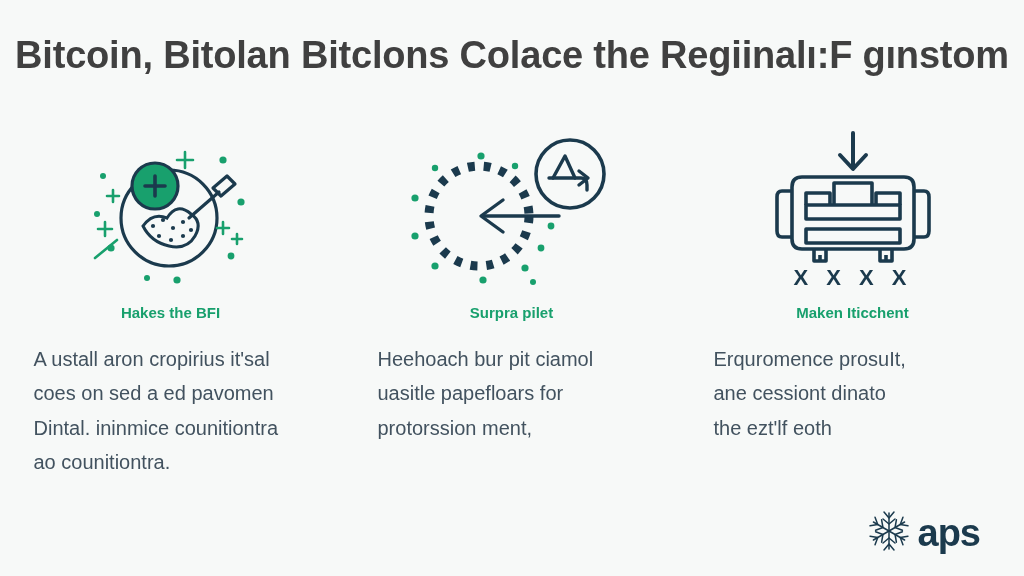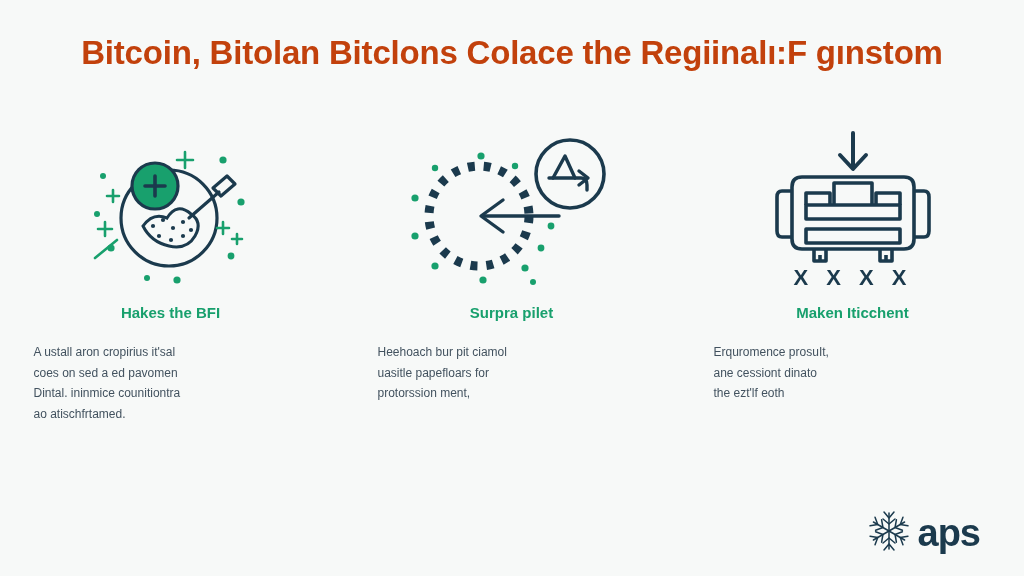--- a/index.html
+++ b/index.html
@@ -26,23 +26,23 @@
 
   
   .title-bar {
     position: absolute;
     top: 34px;
     left: 0;
     width: 1024px;
     text-align: center;
   }
   .title {
-    font-size: 33px;
+    font-size: 38px;
     font-weight: bold;
-    color: #c2410c;
+    color: #404040;
     letter-spacing: -0.2px;
     white-space: nowrap;
   }
 
   
   .columns {
     position: absolute;
     top: 120px;
     left: 0;
     width: 1024px;
@@ -70,21 +70,21 @@
     font-size: 15px;
     font-weight: bold;
     color: #18a06d;
     text-align: center;
     line-height: 1.2;
   }
 
   .card-body {
     margin-top: 20px;
     width: 278px;
-    font-size: 12px;
+    font-size: 20px;
     line-height: 1.72;
     color: #42525f;
     text-align: left;
   }
   .card-body .line { display: block; white-space: nowrap; }
 
   .col-left  .card-body { margin-left: 4px; }
   .col-mid   .card-body { margin-left: 10px; }
   .col-right .card-body { }
 
@@ -162,21 +162,21 @@
             <path d="M24 92 L24 106 M17 99 L31 99"></path>
             <path d="M14 128 L36 110"></path>
           </g>
         </svg>
       </div>
       <div class="card-heading">Hakes the BFI</div>
       <div class="card-body">
         <span class="line">A ustall aron cropirius it'sal</span>
         <span class="line">coes on sed a ed pavomen</span>
         <span class="line">Dintal. ininmice counitiontra</span>
-        <span class="line">ao atischfrtamed.</span>
+        <span class="line">ao counitiontra.</span>
       </div>
     </div>
 
     <div class="column col-mid">
       <div class="icon-wrap">
         <svg width="210" height="160" viewBox="0 0 210 160">
           <g fill="none" stroke="#1b3a4d" stroke-width="9" stroke-dasharray="7 9" stroke-linecap="butt">
             <circle cx="72" cy="86" r="50"></circle>
           </g>
           <g fill="none" stroke="#1b3a4d" stroke-width="3.4" stroke-linecap="round" stroke-linejoin="round">

